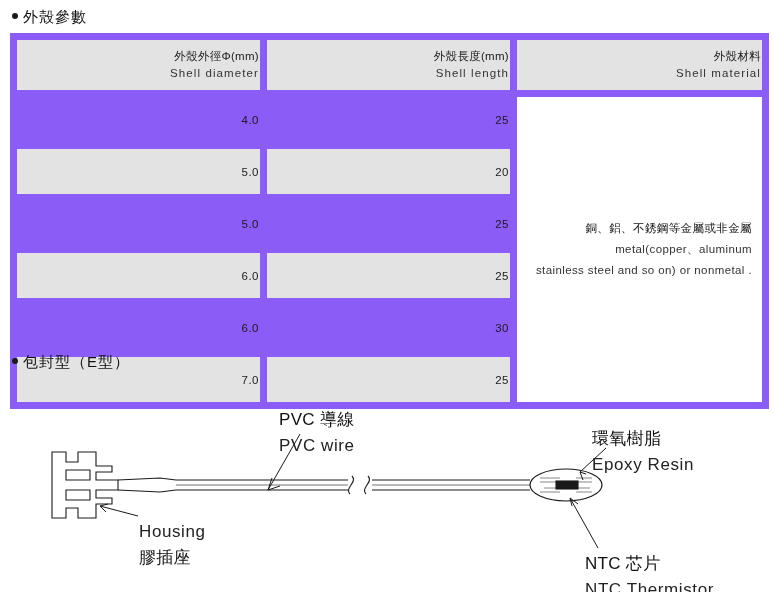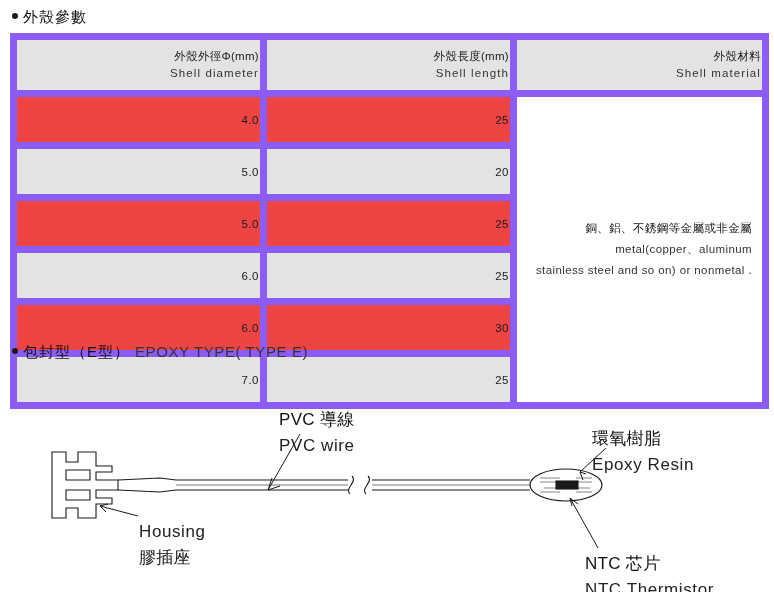--- a/index.html
+++ b/index.html
@@ -39,21 +39,21 @@
     letter-spacing: 1px;
     color: #111;
   }
   .heading-en {
     font-size: 15px;
     letter-spacing: 0.6px;
     color: #333;
   }
 
   #heading-shell { left: 12px; top: 8px; }
-  #heading-epoxy { left: 12px; top: 343px; }
+  #heading-epoxy { left: 12px; top: 353px; }
 
   
   #shell-table {
     position: absolute;
     left: 10px;
     top: 33px;
     width: 752px;
     border-collapse: collapse;
     table-layout: fixed;
   }
@@ -82,21 +82,21 @@
     color: #333;
   }
   #shell-table tbody td {
     height: 43px;
     letter-spacing: 0.5px;
   }
   #shell-table tbody tr.alt td {
     background: #e3e3e3;
   }
   #shell-table tbody tr.plain td {
-    background: #ef4444;
+    background: #8b5cf6;
   }
   td.material-cell {
     background: #ffffff !important;
     line-height: 1.85;
     padding: 4px 10px;
   }
   td.material-cell .mat-cn {
     display: block;
     font-size: 11.5px;
     letter-spacing: 0.4px;
@@ -192,21 +192,20 @@
     <tr class="alt">
       <td>7.0</td>
       <td>25</td>
     </tr>
   </tbody>
 </table>
 
 <div class="section-heading" id="heading-epoxy">
   <span class="bullet"></span>
   <span class="heading-cn">包封型（E型）</span>
-  <span class="heading-en">EPOXY  TYPE( TYPE E)</span>
 </div>
 
 <div id="epoxy-diagram">
 
   <svg width="774" height="206" viewBox="0 0 774 206">
     <g fill="none" stroke="#1a1a1a" stroke-width="1.1">
 
       <g>
         <path d="M52,66 L52,132 L66,132 L66,122 L78,122 L78,132 L96,132 L96,118
                  L112,118 L112,112 L96,112 L96,104 L118,104 L118,94 L96,94

